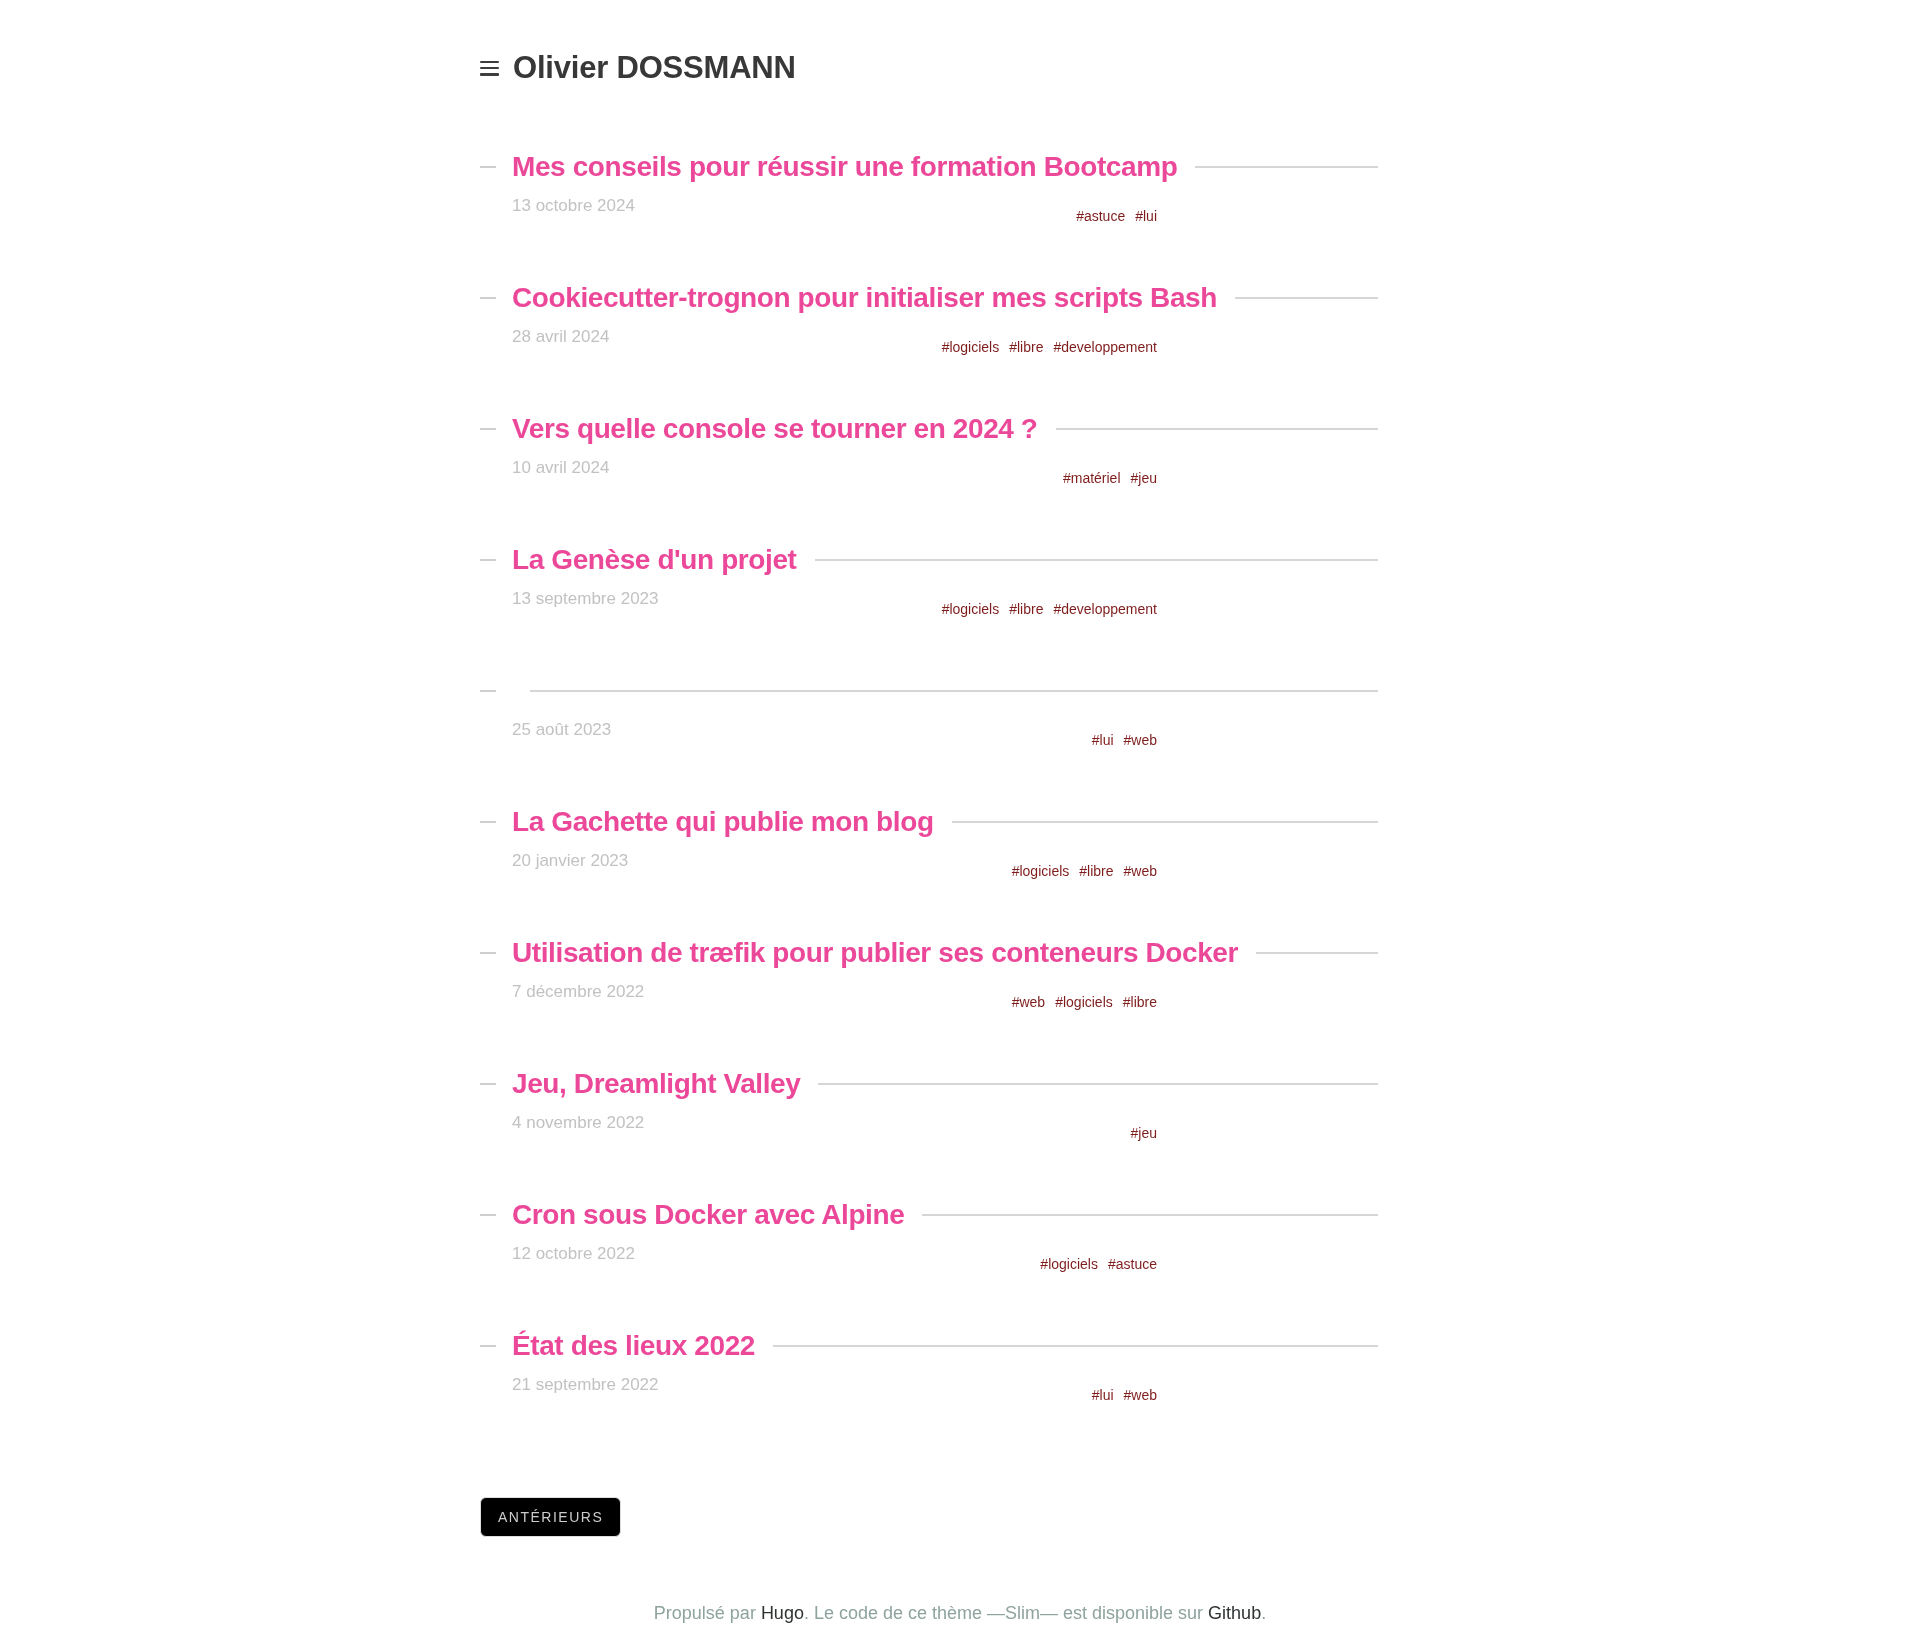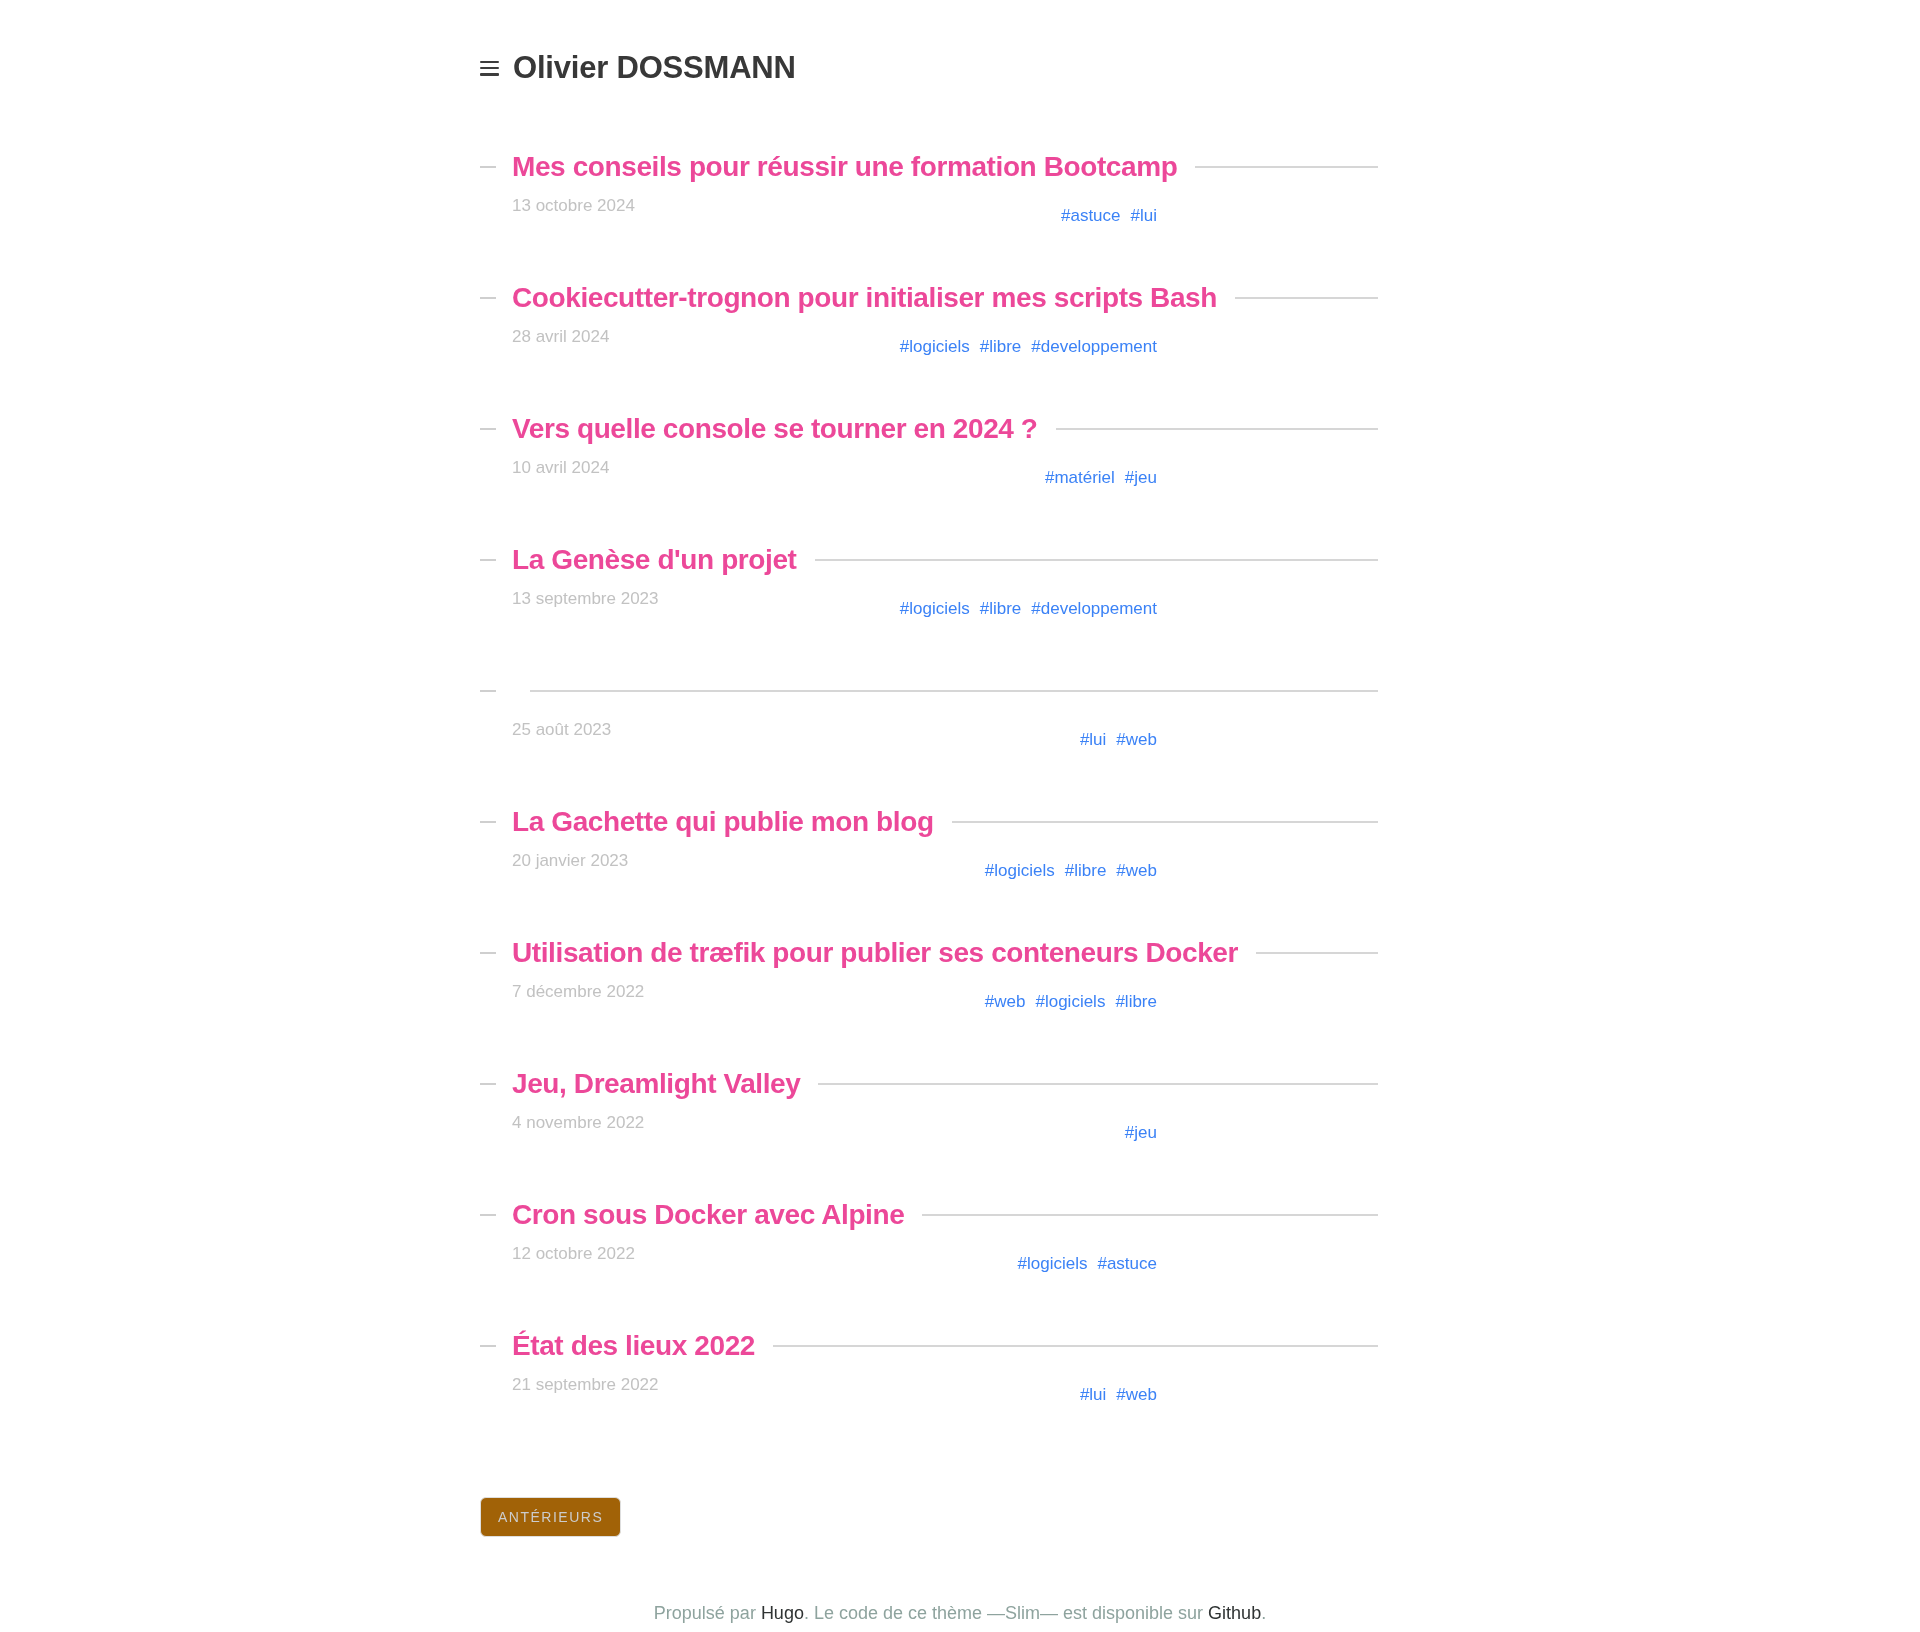--- a/index.html
+++ b/index.html
@@ -86,32 +86,32 @@
     font-size: 17px;
     line-height: 22px;
     color: #c2c2c2;
   }
   .post-tags {
     margin-top: 10px;
     display: flex;
     gap: 10px;
   }
   .post-tags a {
-    font-size: 17px;
+    font-size: 14px;
     line-height: 22px;
-    color: #3b82f6;
+    color: #7f1d1d;
     text-decoration: none;
     cursor: pointer;
   }
 
   
   .pagination { margin-top: 39px; }
   .older-btn {
     display: inline-block;
-    background: #a16207;
+    background: #000000;
     border: 1px solid #dedede;
     border-radius: 6px;
     padding: 0 17px;
     height: 40px;
     line-height: 38px;
     font-family: "Liberation Sans", sans-serif;
     font-size: 14px;
     letter-spacing: 1.5px;
     color: #cccccc;
     text-transform: uppercase;

